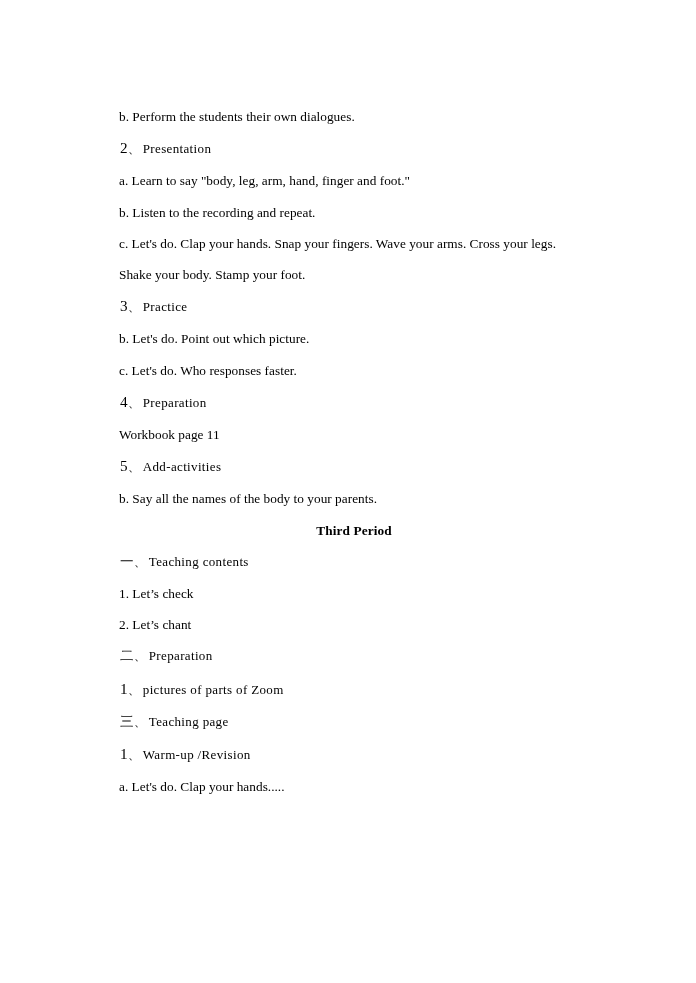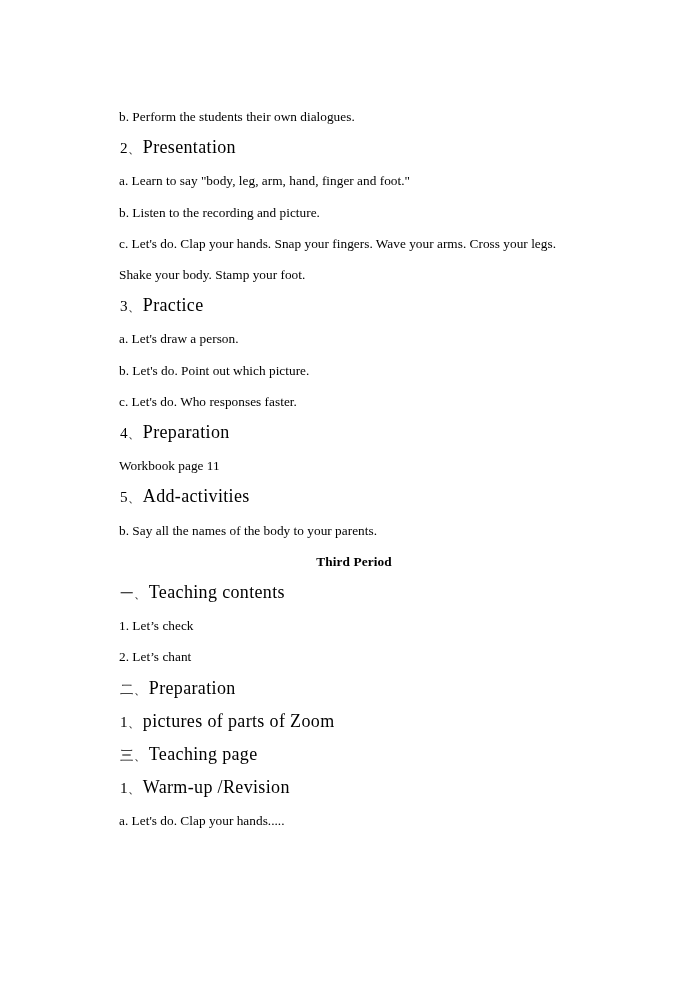--- a/index.html
+++ b/index.html
@@ -40,46 +40,45 @@
   .line.enum .numeral {
     font-size: 15.2px;
     letter-spacing: 0.5px;
   }
   .line.enum .sep {
     font-size: 12.2px;
     letter-spacing: 0.5px;
     padding-right: 2px;
   }
   .line.enum .enum-text {
-    font-size: 18px;
+    font-size: 13px;
     letter-spacing: 0.35px;
   }
   .line.cjk-enum .numeral {
     font-size: 13.6px;
     letter-spacing: 0.5px;
   }
   .line.bold {
     font-weight: bold;
     letter-spacing: 0.1px;
     text-align: center;
   }
 </style>
 </head>
 <body>
 
 <div class="page">
   <div class="doc-body" id="doc-body">
       <div class="line"><span>b. Perform the students their own dialogues.</span></div>
       <div class="line enum"><span class="numeral">2</span><span class="sep">、</span><span class="enum-text">Presentation</span></div>
       <div class="line"><span>a. Learn to say "body, leg, arm, hand, finger and foot."</span></div>
-      <div class="line"><span>b. Listen to the recording and picture.</span></div>
+      <div class="line"><span>b. Listen to the recording and repeat.</span></div>
       <div class="line"><span>c. Let's do. Clap your hands. Snap your fingers. Wave your arms. Cross your legs.</span></div>
       <div class="line"><span>Shake your body. Stamp your foot.</span></div>
       <div class="line enum"><span class="numeral">3</span><span class="sep">、</span><span class="enum-text">Practice</span></div>
-      <div class="line"><span>a. Let's draw a person.</span></div>
       <div class="line"><span>b. Let's do. Point out which picture.</span></div>
       <div class="line"><span>c. Let's do. Who responses faster.</span></div>
       <div class="line enum"><span class="numeral">4</span><span class="sep">、</span><span class="enum-text">Preparation</span></div>
       <div class="line"><span>Workbook page 11</span></div>
       <div class="line enum"><span class="numeral">5</span><span class="sep">、</span><span class="enum-text">Add-activities</span></div>
       <div class="line"><span>b. Say all the names of the body to your parents.</span></div>
       <div class="line bold"><span>Third Period</span></div>
       <div class="line enum cjk-enum"><span class="numeral">一</span><span class="sep">、</span><span class="enum-text">Teaching contents</span></div>
       <div class="line"><span>1. Let’s check</span></div>
       <div class="line"><span>2. Let’s chant</span></div>

